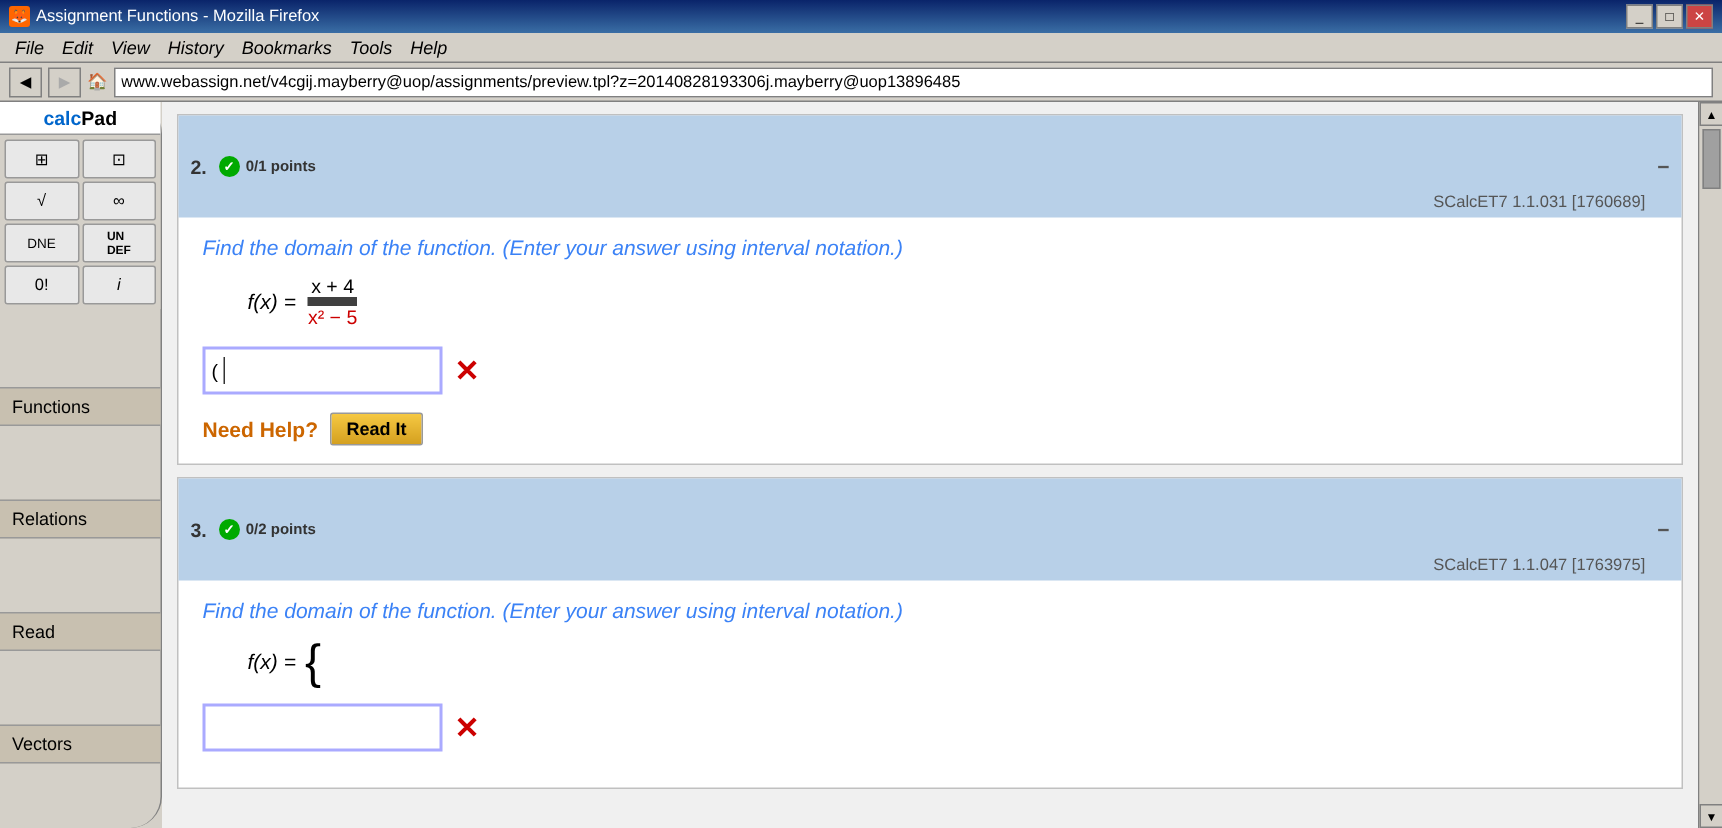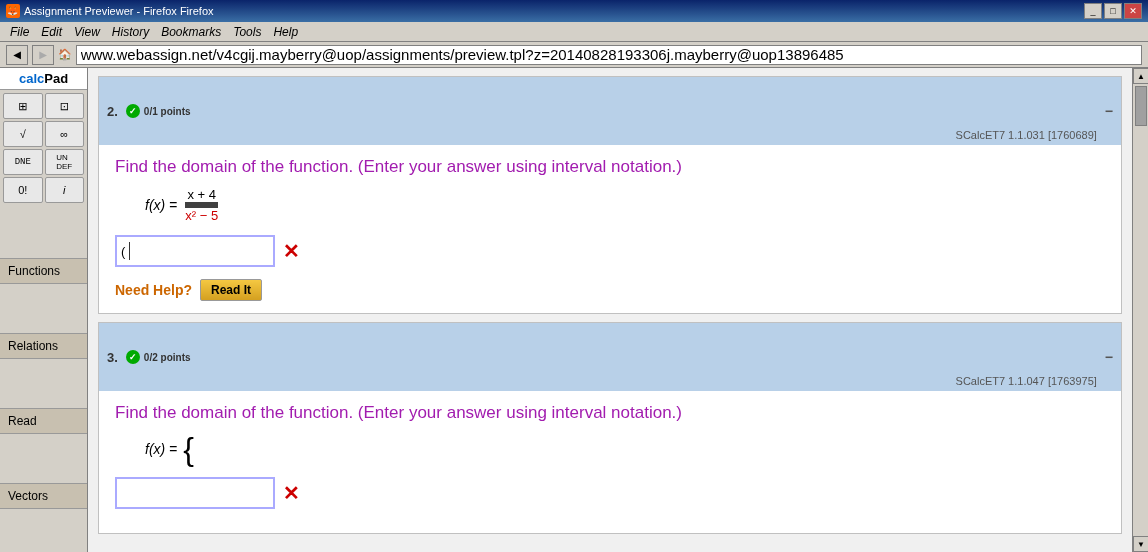--- a/index.html
+++ b/index.html
@@ -93,38 +93,39 @@
       align-items: center;
       justify-content: center;
       cursor: pointer;
     }
     .address-input {
       flex: 1;
       height: 20px;
       border: 1px solid #808080;
       background: white;
       padding: 0 4px;
-      font-size: 15px;
+      font-size: 11px;
       color: #000;
     }
 
     
     .main-layout {
       display: flex;
       height: calc(552px - 22px - 20px - 26px);
     }
 
     
     .sidebar {
-      width: 88px;
+      width: 108px;
       background: #d4d0c8;
       border-right: 1px solid #808080;
       display: flex;
       flex-direction: column;
       flex-shrink: 0;
+      border-radius: 21px;
     }
     .calc-pad-title {
       background: white;
       text-align: center;
       padding: 3px 0;
       font-size: 13px;
       font-weight: bold;
       border-bottom: 1px solid #999;
     }
     .calc-pad-title span.calc { color: #0066cc; }
@@ -235,23 +236,24 @@
       font-size: 14px;
       cursor: pointer;
       color: #555;
       font-weight: bold;
     }
 
     .question-body {
       padding: 12px 16px;
     }
     .question-text {
-      font-size: 17px;
-      color: #a21caf;
+      font-size: 14px;
+      color: #3b82f6;
       margin-bottom: 10px;
+      font-style: italic;
     }
 
     
     .formula-block {
       margin: 8px 0 12px 30px;
       font-size: 14px;
     }
     .formula-fraction {
       display: inline-flex;
       flex-direction: column;
@@ -381,21 +383,21 @@
       font-size: 8px;
       cursor: pointer;
     }
   </style>
 </head>
 <body>
 
 <div class="title-bar">
   <div class="title-bar-left">
     <div class="title-bar-icon">🦊</div>
-    <span>Assignment Previewer - Firefox Firefox</span>
+    <span>Assignment Functions - Mozilla Firefox</span>
   </div>
   <div class="title-bar-buttons">
     <div class="tb-btn">_</div>
     <div class="tb-btn">□</div>
     <div class="tb-btn" style="background:#cc4444;color:white;">✕</div>
   </div>
 </div>
 
 <div class="menu-bar">
   <span class="menu-item">File</span>
@@ -418,22 +420,22 @@
 
   <div class="sidebar">
     <div class="calc-pad-title">
       <span class="calc">calc</span><span class="pad">Pad</span>
     </div>
     <div class="pad-grid">
       <div class="pad-btn">⊞</div>
       <div class="pad-btn">⊡</div>
       <div class="pad-btn">√</div>
       <div class="pad-btn">∞</div>
-      <div class="pad-btn" style="font-size:9px;font-family:Liberation Mono, monospace;">DNE</div>
-      <div class="pad-btn" style="font-size:8px;">UN<br>DEF</div>
+      <div class="pad-btn" style="font-size:9px;">DNE</div>
+      <div class="pad-btn" style="font-size:8px;font-weight:bold;">UN<br>DEF</div>
       <div class="pad-btn">0!</div>
       <div class="pad-btn" style="font-style:italic;">i</div>
     </div>
     <div class="sidebar-nav">
       <div class="sidebar-nav-item">Functions</div>
       <div class="sidebar-nav-item">Relations</div>
       <div class="sidebar-nav-item">Read</div>
       <div class="sidebar-nav-item">Vectors</div>
       <div class="sidebar-nav-item">Sets</div>
       <div class="sidebar-nav-item">Greek</div>

